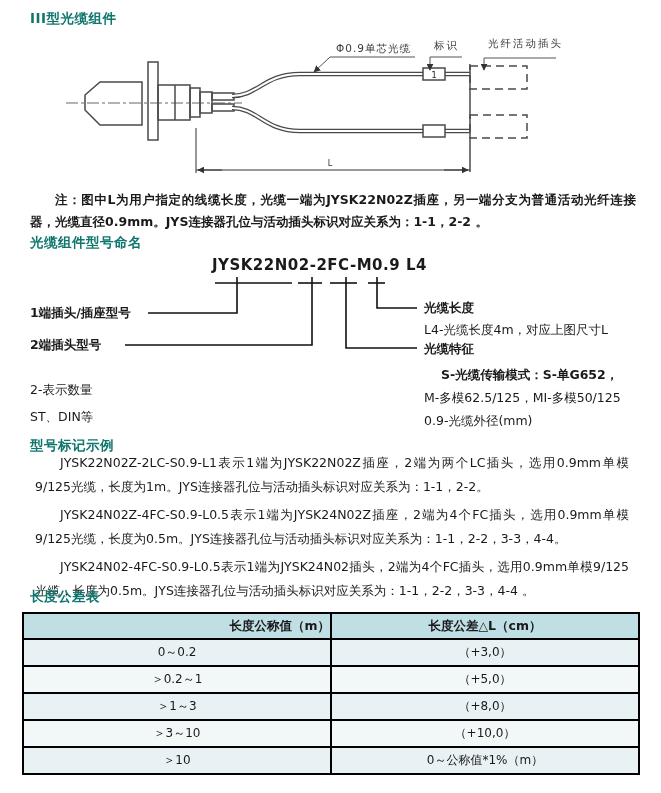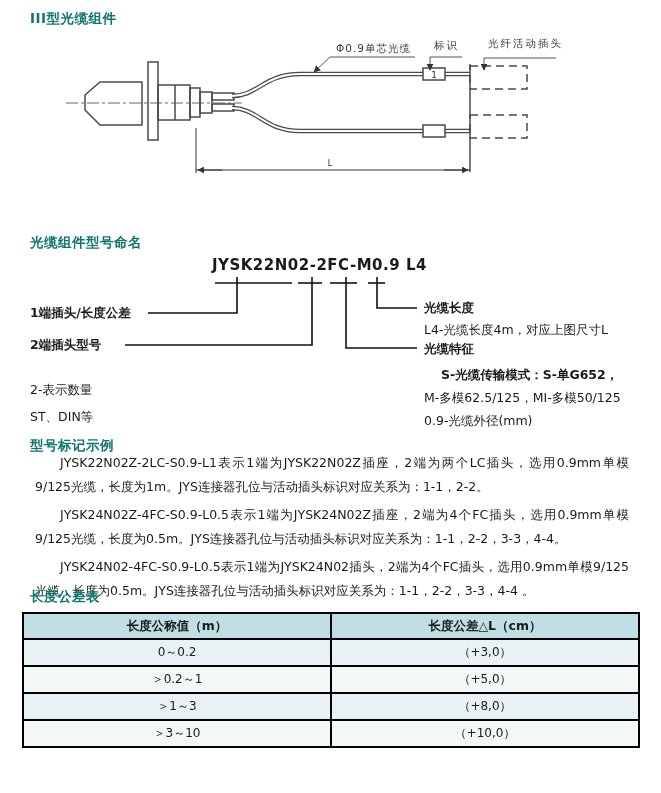--- a/index.html
+++ b/index.html
@@ -118,25 +118,26 @@
       <polyline points="377,283 377,308 417,308"></polyline>
     </g>
   </svg>
 
   <div class="sec-title" style="top:10px;">III型光缆组件</div>
 
   <div class="diag-label" style="left:336px; top:42px; letter-spacing:1px;">Φ0.9单芯光缆</div>
   <div class="diag-label" style="left:434px; top:39px;">标识</div>
   <div class="diag-label" style="left:488px; top:37px;">光纤活动插头</div>
 
+  <div class="note">注：图中L为用户指定的线缆长度，光缆一端为JYSK22N02Z插座，另一端分支为普通活动光纤连接器，光缆直径0.9mm。JYS连接器孔位与活动插头标识对应关系为：1-1，2-2 。</div>
 
   <div class="sec-title" style="top:234px;">光缆组件型号命名</div>
   <div class="model-code">JYSK22N02-2FC-M0.9  L4</div>
 
-  <div class="name-label bold" style="left:30px; top:305px;">1端插头/长度公差</div>
+  <div class="name-label bold" style="left:30px; top:305px;">1端插头/插座型号</div>
   <div class="name-label bold" style="left:30px; top:337px;">2端插头型号</div>
   <div class="name-label" style="left:30px; top:382px;">2-表示数量</div>
   <div class="name-label" style="left:30px; top:409px;">ST、DIN等</div>
 
   <div class="name-label bold" style="left:424px; top:300px;">光缆长度</div>
   <div class="name-label" style="left:424px; top:322px;">L4-光缆长度4m，对应上图尺寸L</div>
   <div class="name-label bold" style="left:424px; top:341px;">光缆特征</div>
   <div class="name-label" style="left:441px; top:367px;font-weight:bold;">S-光缆传输模式：S-单G652，</div>
   <div class="name-label" style="left:424px; top:390px;">M-多模62.5/125，MI-多模50/125</div>
   <div class="name-label" style="left:424px; top:413px;">0.9-光缆外径(mm)</div>
@@ -146,37 +147,41 @@
     <p>JYSK22N02Z-2LC-S0.9-L1表示1端为JYSK22N02Z插座，2端为两个LC插头，选用0.9mm单模9/125光缆，长度为1m。JYS连接器孔位与活动插头标识对应关系为：1-1，2-2。</p>
     <p>JYSK24N02Z-4FC-S0.9-L0.5表示1端为JYSK24N02Z插座，2端为4个FC插头，选用0.9mm单模9/125光缆，长度为0.5m。JYS连接器孔位与活动插头标识对应关系为：1-1，2-2，3-3，4-4。</p>
     <p>JYSK24N02-4FC-S0.9-L0.5表示1端为JYSK24N02插头，2端为4个FC插头，选用0.9mm单模9/125光缆，长度为0.5m。JYS连接器孔位与活动插头标识对应关系为：1-1，2-2，3-3，4-4 。</p>
   </div>
 
   <div class="sec-title" style="top:588px;">长度公差表</div>
 
   <table id="tolerance-table">
     <thead>
       <tr>
-        <th style="width:50%;">长度公称值（m）</th>
+        <th style="width:50%;text-align:right;">长度公称值（m）</th>
         <th>长度公差△L（cm）</th>
       </tr>
     </thead>
     <tbody>
       <tr class="row-a">
         <td>0～0.2</td>
         <td>（+3,0）</td>
       </tr>
       <tr class="row-b">
         <td>＞0.2～1</td>
         <td>（+5,0）</td>
       </tr>
       <tr class="row-a">
         <td>＞1～3</td>
         <td>（+8,0）</td>
       </tr>
       <tr class="row-b">
         <td>＞3～10</td>
         <td>（+10,0）</td>
       </tr>
+      <tr class="row-a">
+        <td>＞10</td>
+        <td>0～公称值*1%（m）</td>
+      </tr>
     </tbody>
   </table>
 
 </div>
 
 </body></html>

